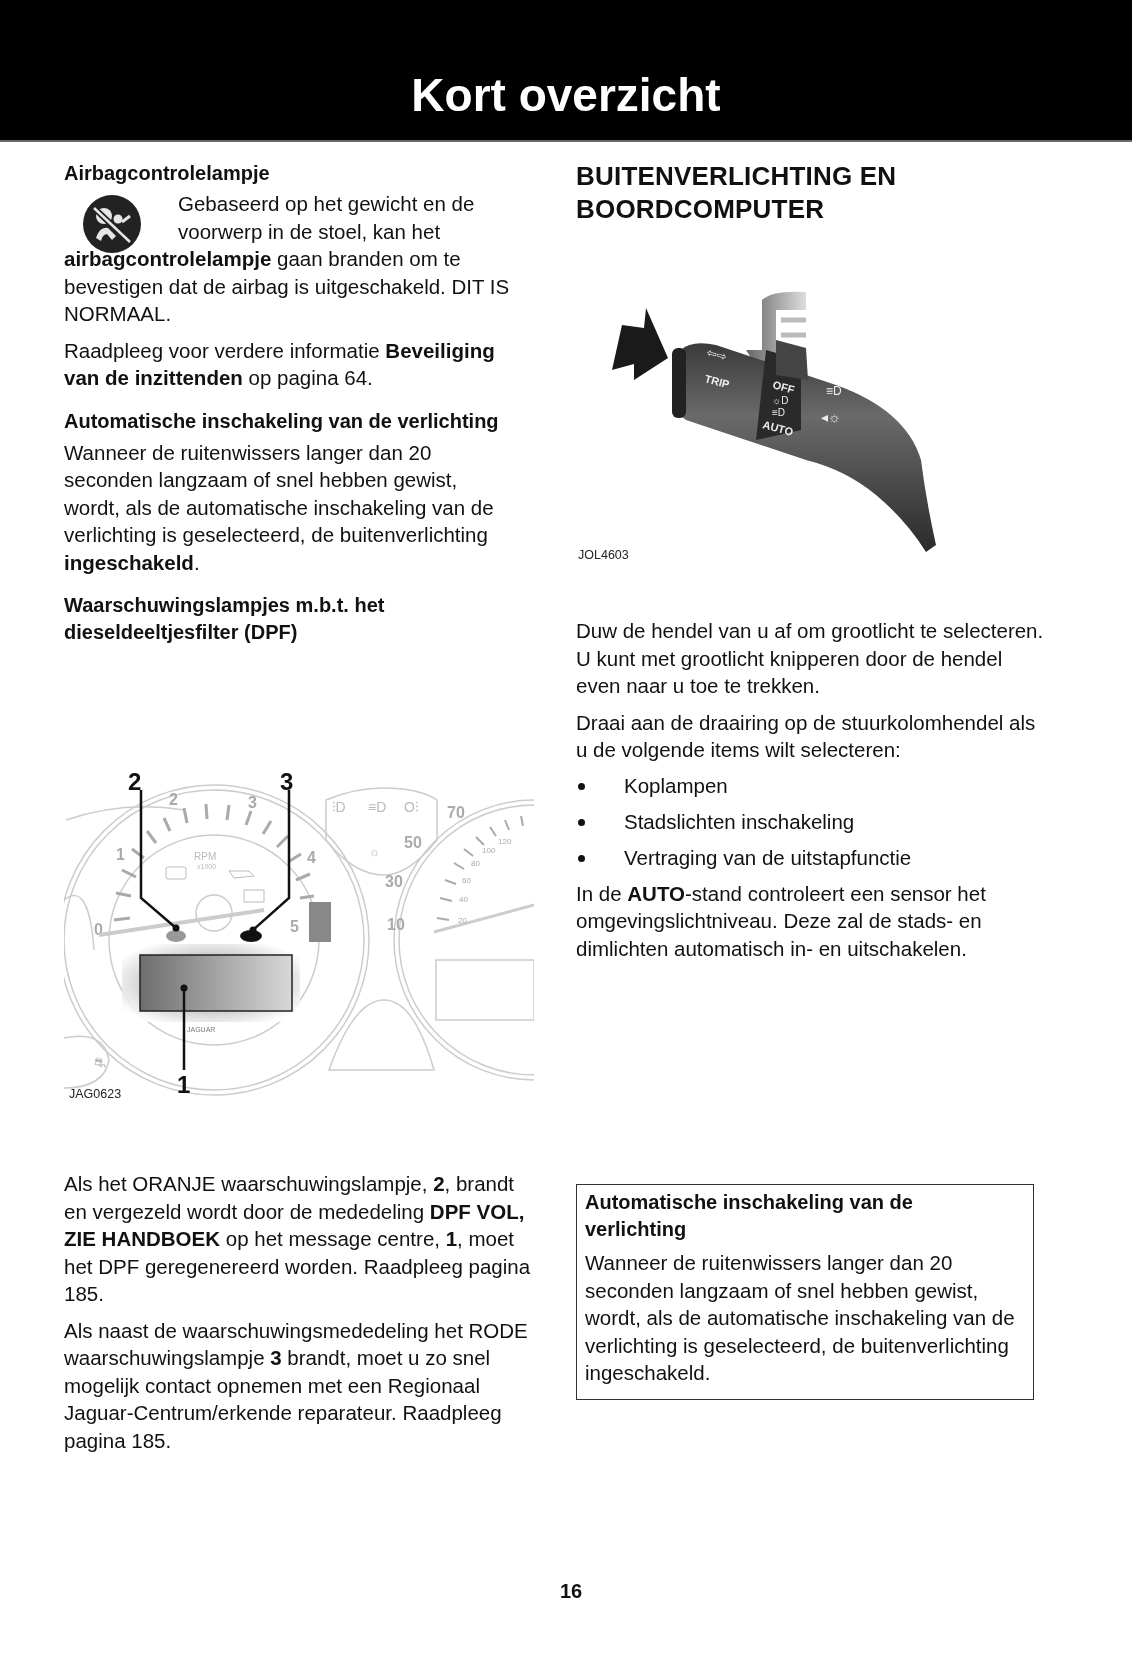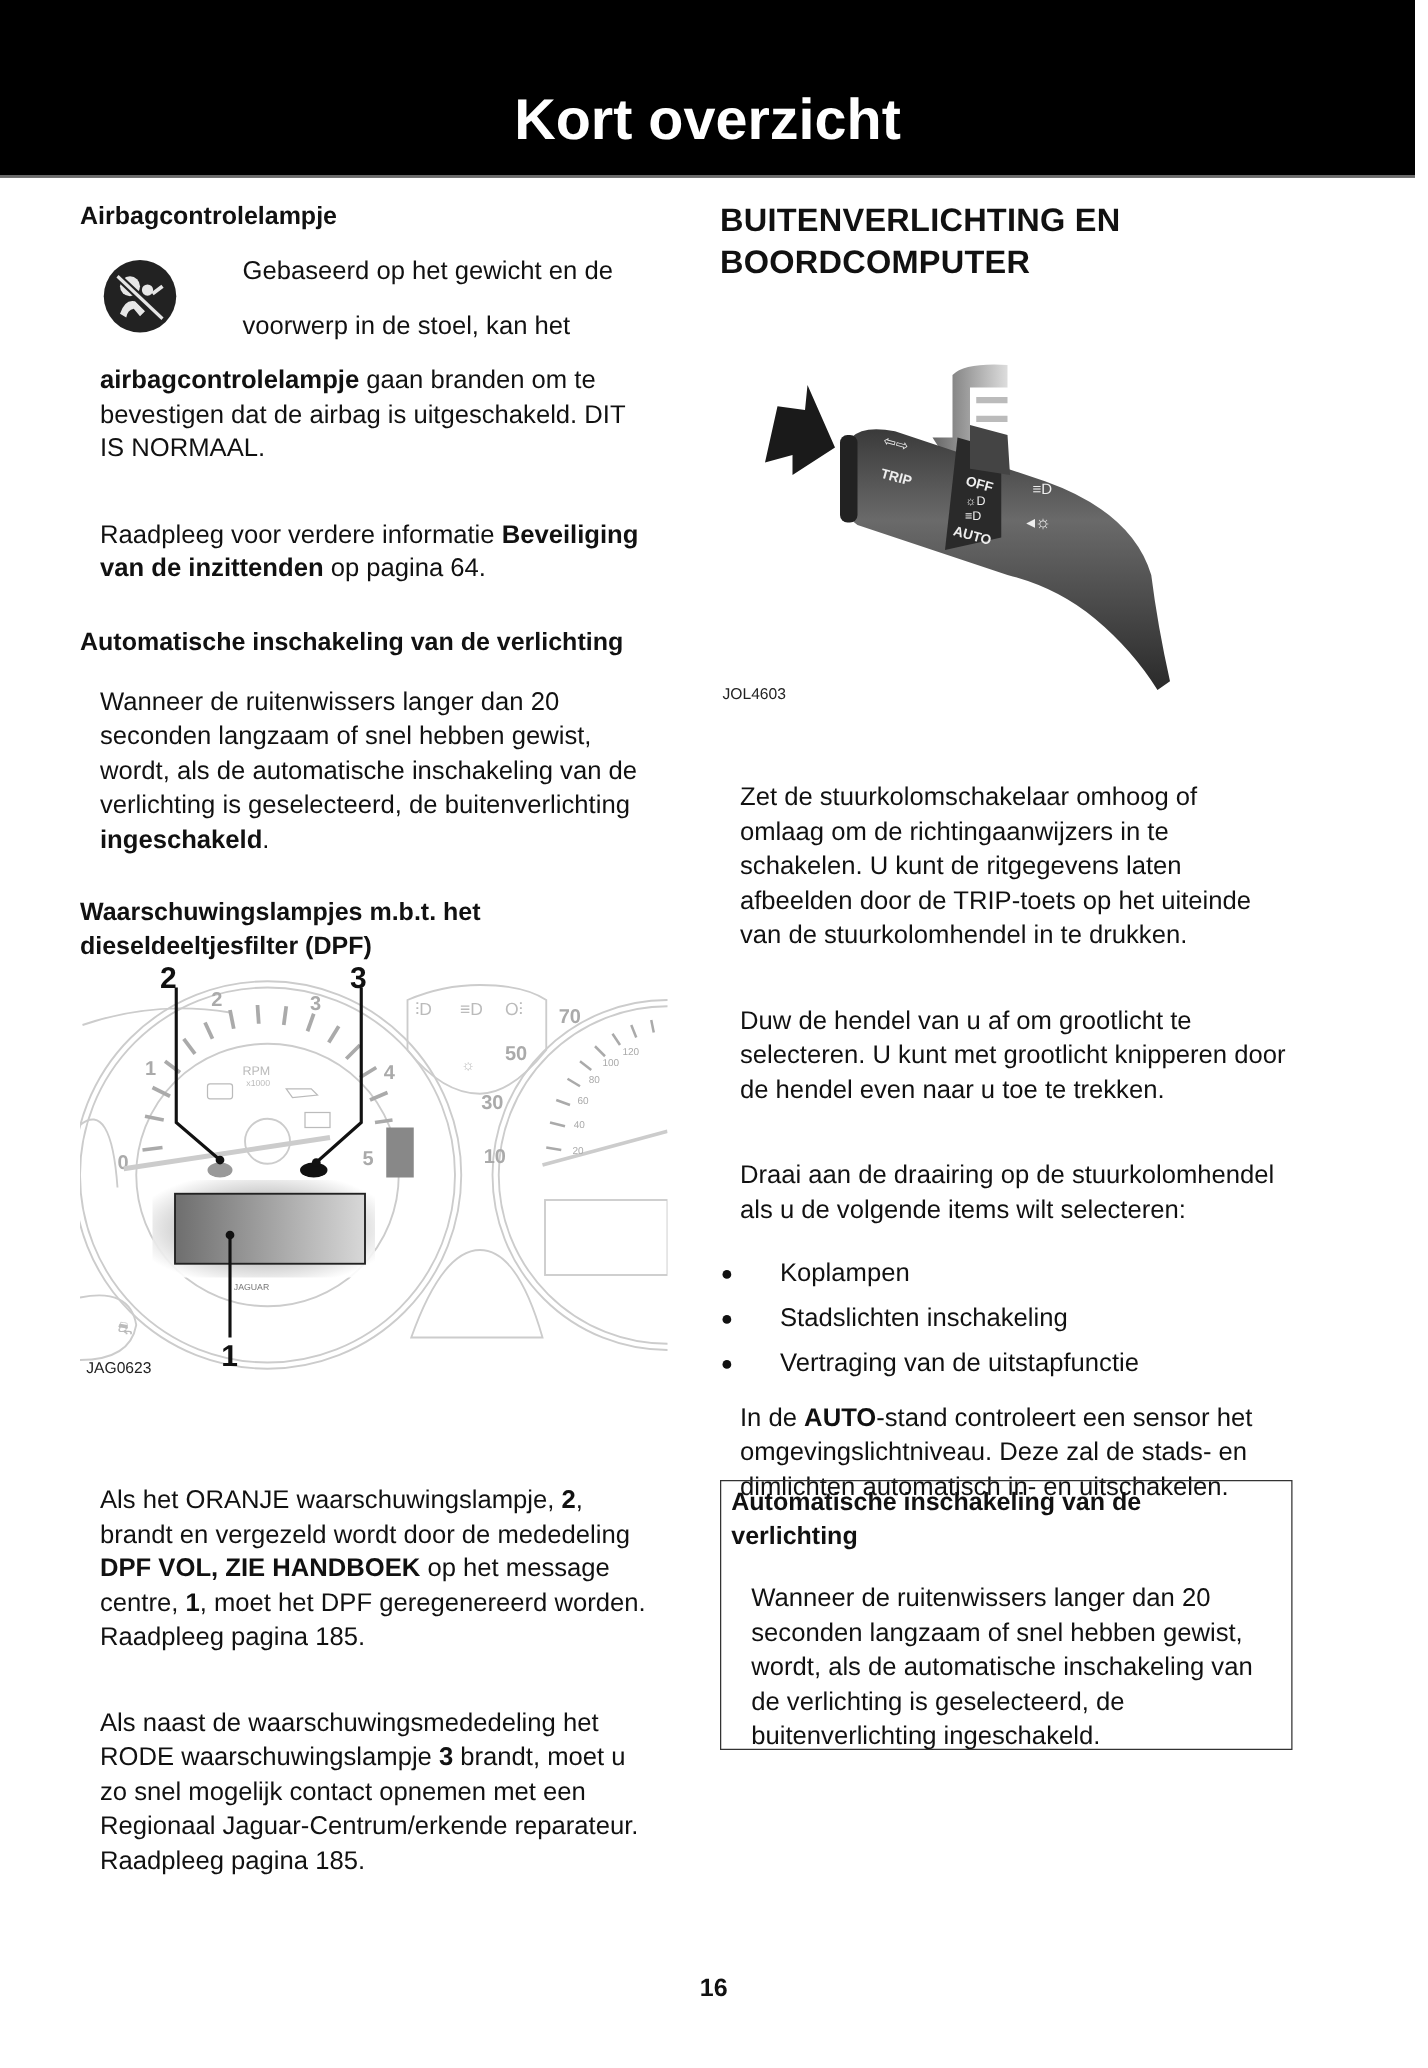--- a/index.html
+++ b/index.html
@@ -5,21 +5,21 @@
   html, body { margin: 0; padding: 0; background: #ffffff; }
   body { width: 1142px; height: 1654px; position: relative; overflow: hidden;
          font-family: "Liberation Sans", sans-serif; color: #111; }
   .header { position: absolute; left: 0; top: 0; width: 1132px; height: 142px; background: #000;
             border-bottom: 2px solid #6a6a6a; box-sizing: border-box; }
   .header h1 { position: absolute; left: 0; right: 0; top: 68px; margin: 0; text-align: center;
                color: #fff; font-size: 46px; font-weight: bold; letter-spacing: 0px; }
   .col { position: absolute; }
   .left { left: 64px; top: 160px; width: 470px; }
   .right { left: 576px; top: 160px; width: 470px; }
-  p, .txt { margin: 16px; font-size: 20.5px; line-height: 27.5px; }
+  p, .txt { margin: 0; font-size: 20.5px; line-height: 27.5px; }
   .h3 { font-size: 20px; font-weight: bold; line-height: 27px; margin: 0; }
   .h2 { font-size: 26px; font-weight: bold; line-height: 33px; margin: 0; letter-spacing: 0.2px; }
   b { font-weight: bold; }
   .gap { height: 9px; }
   .airbag-block { position: relative; }
   .airbag-icon { position: absolute; left: 18px; top: 4px; width: 60px; height: 60px; }
   .indent { padding-left: 114px; }
   .bullets { list-style: none; margin: 0; padding: 0; }
   .bullets li { position: relative; padding-left: 48px; font-size: 20.5px; line-height: 27.5px; margin-bottom: 8.5px; }
   .bullets li .dot { position: absolute; left: 2px; top: 11px; width: 7px; height: 7px; border-radius: 50%; background: #111; }
@@ -217,21 +217,20 @@
   <text x="196" y="108" font-size="11" font-weight="bold" fill="#eee" transform="rotate(15 196 108)">OFF</text>
   <text x="186" y="148" font-size="11" font-weight="bold" fill="#eee" transform="rotate(15 186 148)">AUTO</text>
   <text x="196" y="124" font-size="10" fill="#eee">☼D</text>
   <text x="196" y="136" font-size="10" fill="#eee">≡D</text>
   <text x="250" y="115" font-size="12" fill="#eee">≡D</text>
   <text x="245" y="142" font-size="14" fill="#eee">◂☼</text>
   <text x="2" y="279" font-size="12.5" fill="#222">JOL4603</text>
 </svg>
 
 <div class="col" style="left:576px; top:608px; width:470px;">
-  <p>Zet de stuurkolomschakelaar omhoog of omlaag om de richtingaanwijzers in te schakelen. U kunt de ritgegevens laten afbeelden door de TRIP-toets op het uiteinde van de stuurkolomhendel in te drukken.</p>
   <div class="gap"></div>
   <p>Duw de hendel van u af om grootlicht te selecteren. U kunt met grootlicht knipperen door de hendel even naar u toe te trekken.</p>
   <div class="gap"></div>
   <p>Draai aan de draairing op de stuurkolomhendel als u de volgende items wilt selecteren:</p>
   <div style="height:8px"></div>
   <ul class="bullets">
     <li><span class="dot"></span><span>Koplampen</span></li>
     <li><span class="dot"></span><span>Stadslichten inschakeling</span></li>
     <li><span class="dot"></span><span>Vertraging van de uitstapfunctie</span></li>
   </ul>

